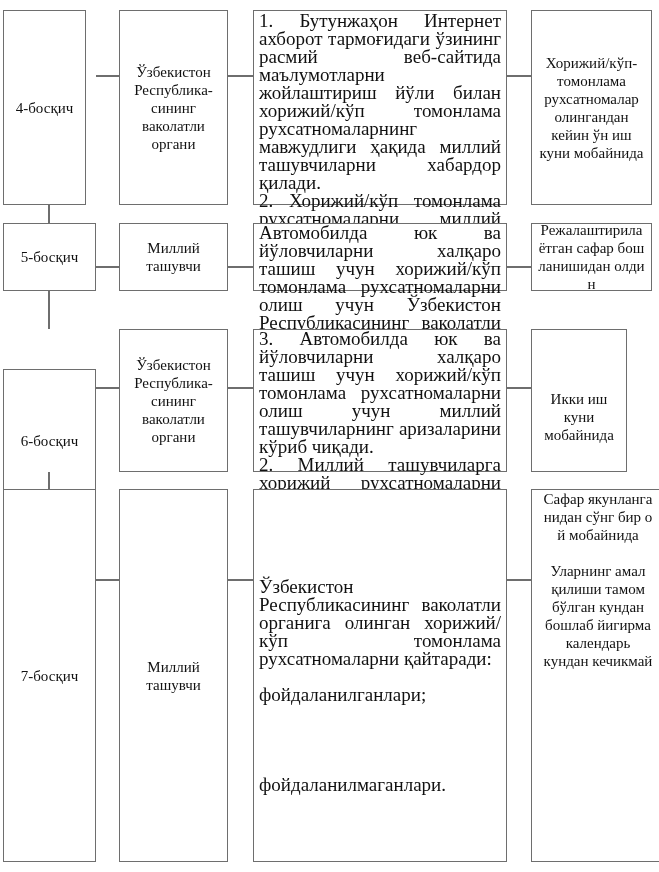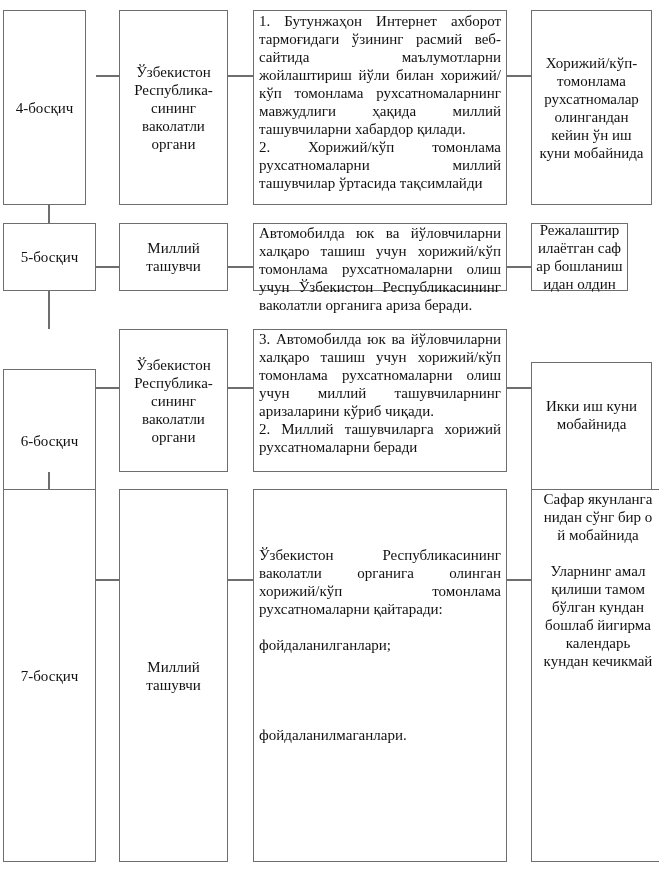--- a/index.html
+++ b/index.html
@@ -1,21 +1,21 @@
 <!DOCTYPE html>
 <html><head>
   <meta charset="utf-8">
   <style>
     html, body { margin: 0; padding: 0; background: #ffffff; }
     body { width: 659px; height: 872px; position: relative; overflow: hidden;
            font-family: "Liberation Serif", "DejaVu Serif", serif; color: #111; }
     .box { position: absolute; box-sizing: border-box; border: 1.5px solid #6e6e6e;
            background: #fff; display: flex; align-items: center; justify-content: center; }
     .center { text-align: center; font-size: 15px; line-height: 18px; padding: 0 4px; }
-    .just { text-align: justify; font-size: 15px; line-height: 18px; padding: 0 5px;
+    .just { text-align: justify; font-size: 19px; line-height: 18px; padding: 0 5px;
             align-items: flex-start; }
     .just .inner { width: 100%; }
     .line { position: absolute; background: #6e6e6e; }
     .h { height: 1.5px; }
     .v { width: 1.5px; }
     .para { display: block; text-align: justify; text-align-last: left; }
     .gap { display: block; height: 18px; }
   </style>
 </head>
 <body>
@@ -48,56 +48,56 @@
 <div class="box center" style="left:119px;top:223px;width:109px;height:68px;">
   <span style="display:block;width:80px;">Миллий ташувчи</span>
 </div>
 <div class="line h" style="left:228px;top:266px;width:26px;"></div>
 <div class="box just" style="left:253px;top:223px;width:254px;height:68px;">
   <div class="inner">
     <span class="para">Автомобилда юк ва йўловчиларни халқаро ташиш учун хорижий/кўп томонлама рухсатномаларни олиш учун Ўзбекистон Республикасининг ваколатли органига ариза беради.</span>
   </div>
 </div>
 <div class="line h" style="left:507px;top:266px;width:25px;"></div>
-<div class="box center" style="left:531px;top:223px;width:97px;height:68px;">
+<div class="box center" style="left:531px;top:223px;width:121px;height:68px;">
   <span style="display:block;width:108px;word-break:break-all;">Режалаштирилаётган сафар бошланишидан олдин</span>
 </div>
 
 <div class="line v" style="left:48px;top:291px;height:38px;"></div>
 
 <div class="box center" style="left:3px;top:329px;width:93px;height:143px;margin-top:40px;">
   <span>6-босқич</span>
 </div>
 <div class="line h" style="left:96px;top:387px;width:24px;"></div>
 <div class="box center" style="left:119px;top:329px;width:109px;height:143px;">
   <span style="display:block;width:90px;">Ўзбекистон Республика-сининг ваколатли органи</span>
 </div>
 <div class="line h" style="left:228px;top:387px;width:26px;"></div>
 <div class="box just" style="left:253px;top:329px;width:254px;height:143px;">
   <div class="inner">
     <span class="para">3. Автомобилда юк ва йўловчиларни халқаро ташиш учун хорижий/кўп томонлама рухсатномаларни олиш учун миллий ташувчиларнинг аризаларини кўриб чиқади.</span>
     <span class="para">2. Миллий ташувчиларга хорижий рухсатномаларни беради</span>
   </div>
 </div>
 <div class="line h" style="left:507px;top:387px;width:25px;"></div>
-<div class="box center" style="left:531px;top:329px;width:121px;height:143px;align-items:flex-start;padding-top:34px;margin-top:33px;">
+<div class="box center" style="left:531px;top:329px;width:96px;height:143px;align-items:flex-start;padding-top:60px;">
   <span style="display:block;width:100px;">Икки иш куни мобайнида</span>
 </div>
 
 <div class="line v" style="left:48px;top:472px;height:17px;"></div>
 
 <div class="box center" style="left:3px;top:489px;width:93px;height:373px;">
   <span>7-босқич</span>
 </div>
 <div class="line h" style="left:96px;top:579px;width:24px;"></div>
 <div class="box center" style="left:119px;top:489px;width:109px;height:373px;">
   <span style="display:block;width:80px;">Миллий ташувчи</span>
 </div>
 <div class="line h" style="left:228px;top:579px;width:26px;"></div>
-<div class="box just" style="left:253px;top:489px;width:254px;height:373px;padding-top:56px;">
+<div class="box just" style="left:253px;top:489px;width:254px;height:373px;padding-top:88px;">
   <div class="inner">
     <span class="para">Ўзбекистон Республикасининг ваколатли органига олинган хорижий/кўп томонлама рухсатномаларни қайтаради:</span>
     <span class="gap"></span>
     <span class="para">фойдаланилганлари;</span>
     <span class="gap" style="height:72px;"></span>
     <span class="para">фойдаланилмаганлари.</span>
   </div>
 </div>
 <div class="line h" style="left:507px;top:579px;width:25px;"></div>
 <div class="box center" style="left:531px;top:489px;width:134px;height:373px;align-items:flex-start;padding-bottom:2px;">

